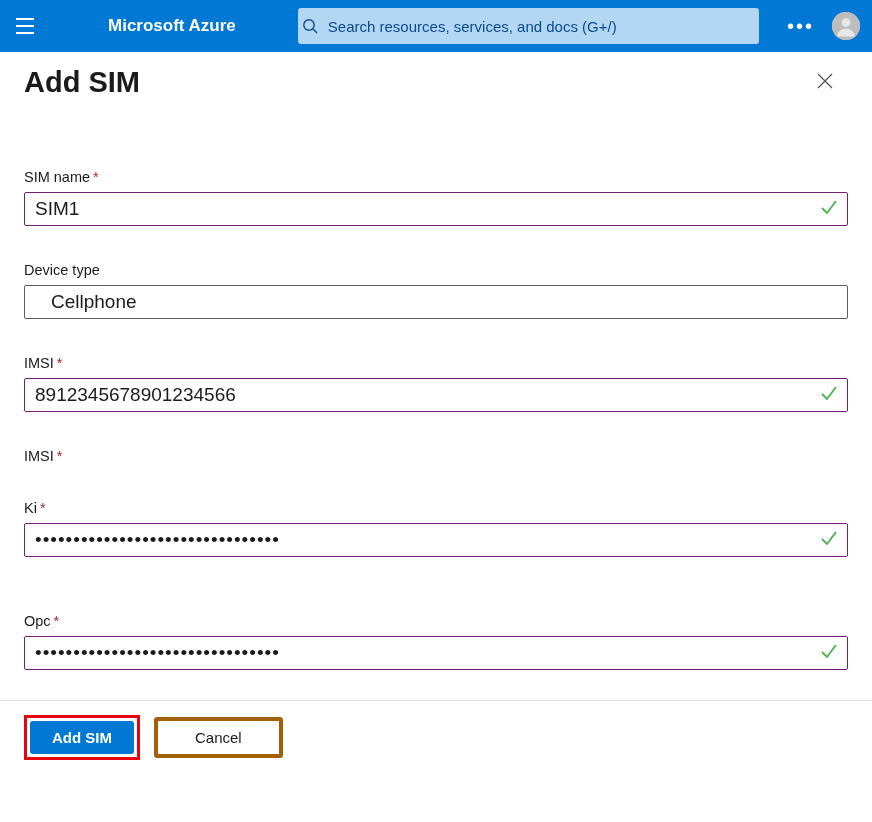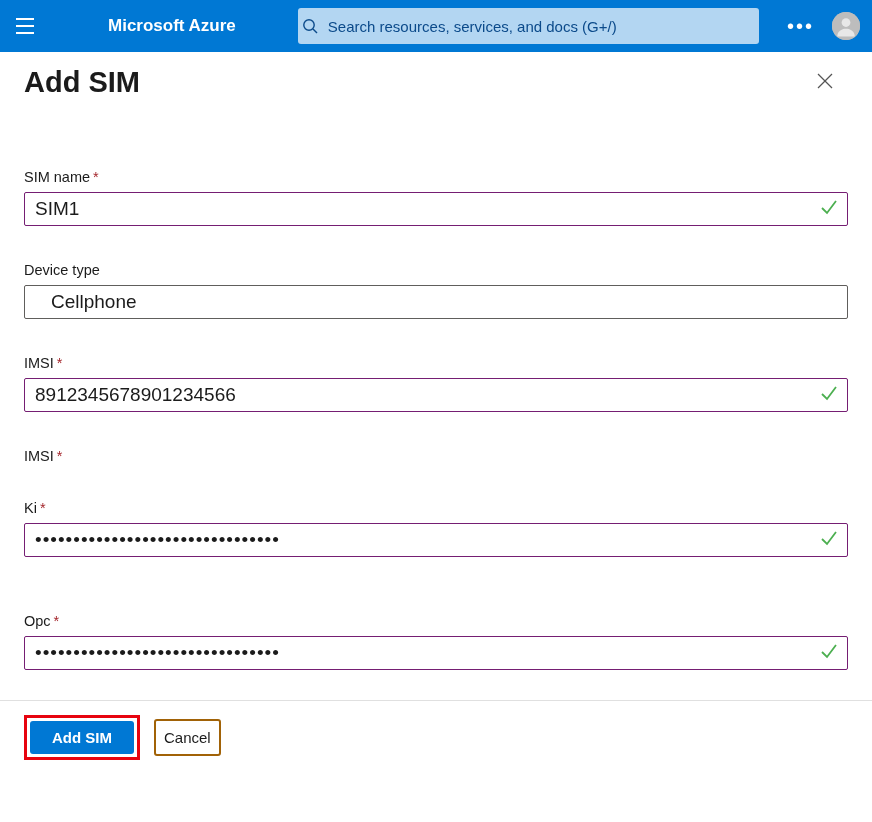--- a/index.html
+++ b/index.html
@@ -192,23 +192,23 @@
       cursor: pointer;
     }
     .btn-highlight {
       border: 3px solid #e7040f;
       padding: 3px;
       display: inline-block;
     }
     .btn-secondary {
       background: #fff;
       color: #1b1b1b;
-      border: 2px solid #a16207;
+      border: 4px solid #a16207;
       border-radius: 3px;
-      padding: 8px 8px;
+      padding: 8px 37px;
       font-size: 15px;
       cursor: pointer;
     }
     .page-wrap {
       position: relative;
       height: 722px;
     }
   </style>
 </head>
 <body>

